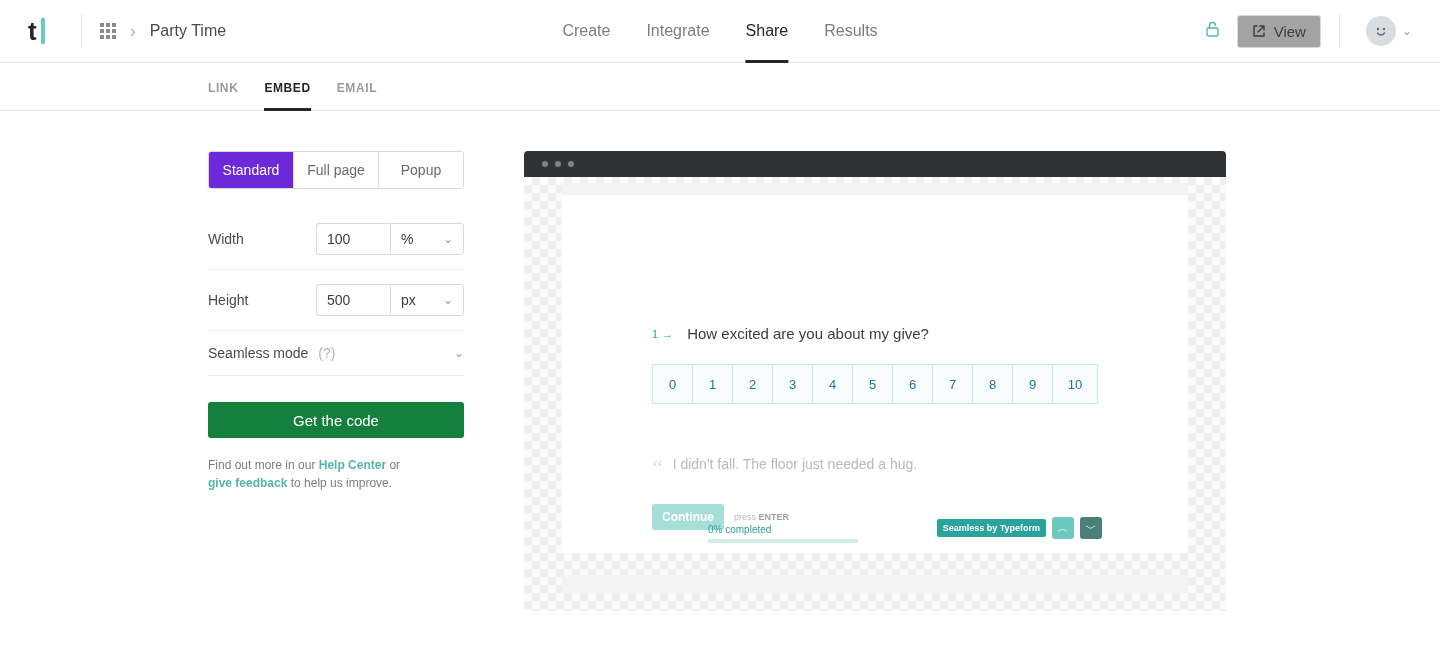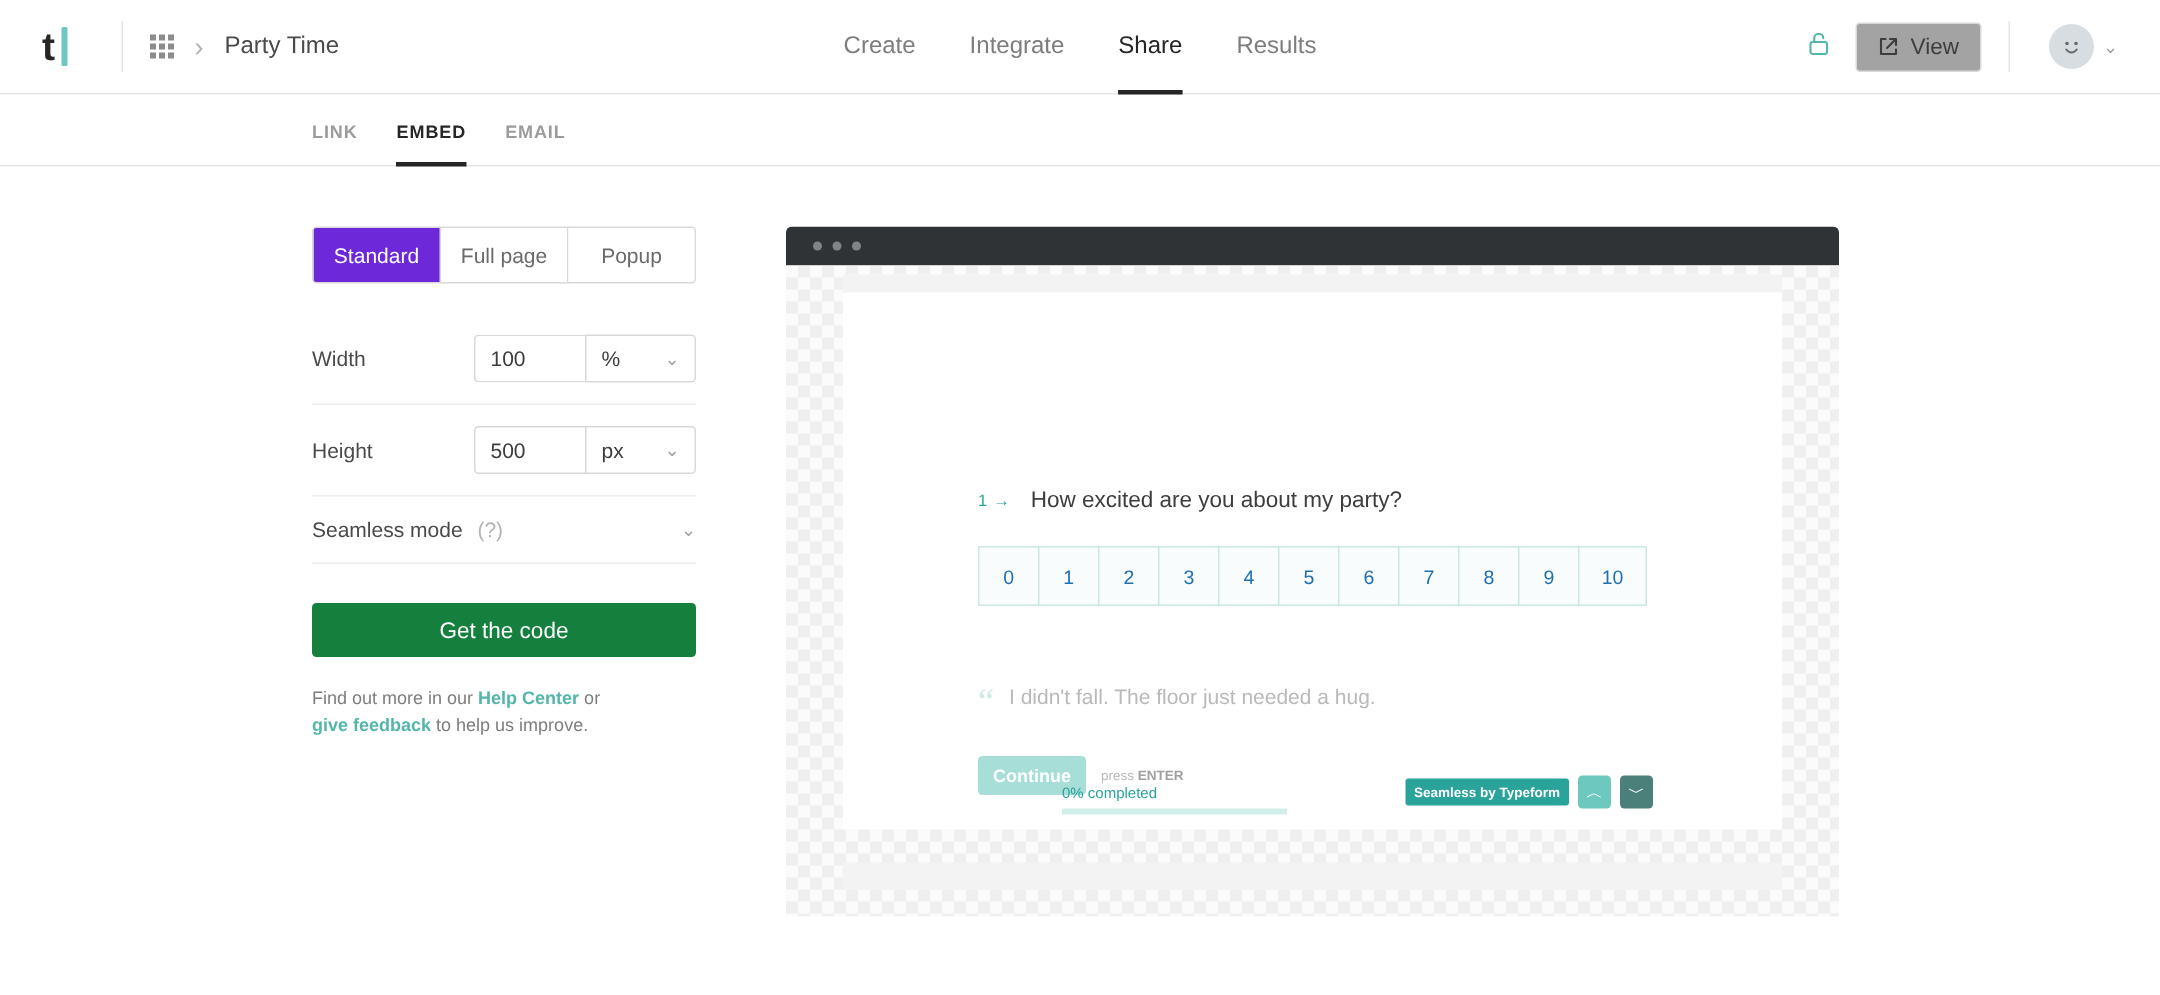--- a/index.html
+++ b/index.html
@@ -318,21 +318,21 @@
       </div>
       <div class="checker">
         <div class="form-frame">
           <div class="gray-strip-top"></div>
           <div class="form-body">
             <div class="question-line">
               <span class="qprefix">
                 <span>1</span>
                 <span>→</span>
               </span>
-              <span>How excited are you about my party?</span>
+              <span>How excited are you about my give?</span>
             </div>
             <div class="scale">
               <div class="cell">0</div>
               <div class="cell">1</div>
               <div class="cell">2</div>
               <div class="cell">3</div>
               <div class="cell">4</div>
               <div class="cell">5</div>
               <div class="cell">6</div>
               <div class="cell">7</div>

